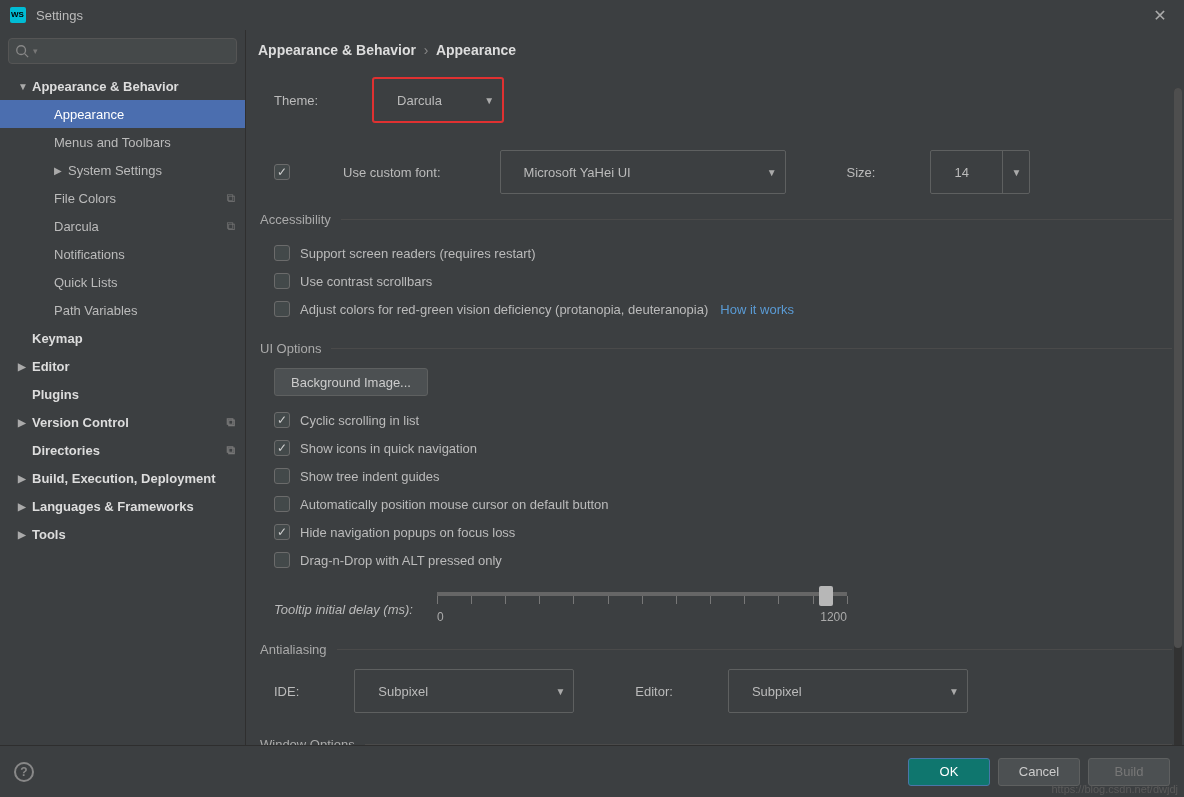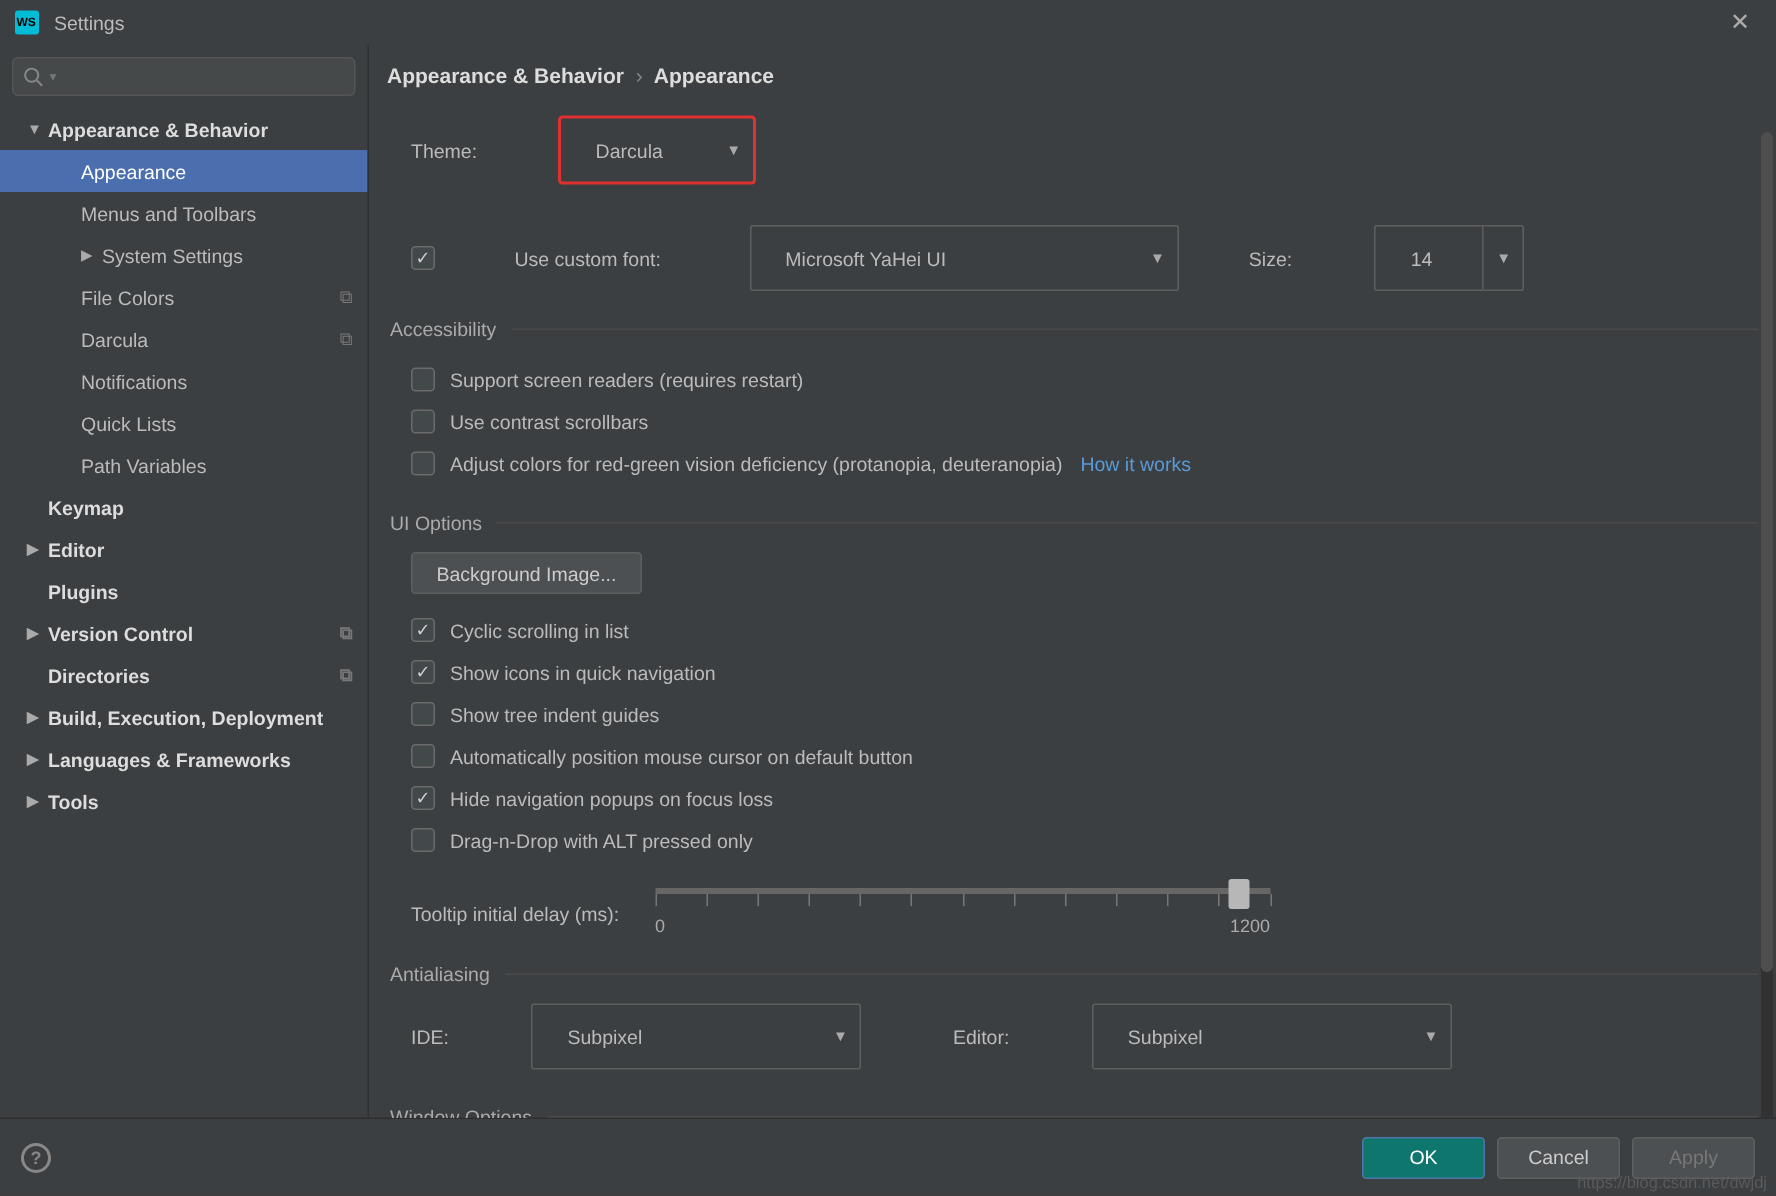--- a/index.html
+++ b/index.html
@@ -256,21 +256,21 @@
         </div>
       </div>
 
       <div class="row" style="margin-top:28px;">
         <div class="checkbox checked"></div>
         <span class="label" style="margin-right:16px;">Use custom font:</span>
         <div class="select" style="width:286px;">
           <span>Microsoft YaHei UI</span>
           <span class="chev">▼</span>
         </div>
-        <span class="label" style="margin-left:4px;text-align:center;">Size:</span>
+        <span class="label" style="margin-left:18px;text-align:center;">Size:</span>
         <div class="select" style="width:100px;">
           <span>14</span>
           <span class="sep-line"></span>
           <span class="chev">▼</span>
         </div>
       </div>
 
       <div class="section-header">
         <span>Accessibility</span>
           <div class="line"></div>
@@ -315,21 +315,21 @@
       <div class="check-row">
         <div class="checkbox checked"></div>
         <span>Hide navigation popups on focus loss</span>
       </div>
       <div class="check-row">
         <div class="checkbox"></div>
         <span>Drag-n-Drop with ALT pressed only</span>
       </div>
 
       <div class="slider-row" style="margin-top:10px;">
-        <span style="margin-top:18px;">Tooltip initial delay (ms):</span>
+        <span style="margin-top:18px;font-style:italic;">Tooltip initial delay (ms):</span>
         <div class="slider-wrap">
           <div class="slider-track">
             <div class="slider-tick" style="left:0%"></div>
             <div class="slider-tick" style="left:8.3%"></div>
             <div class="slider-tick" style="left:16.6%"></div>
             <div class="slider-tick" style="left:25%"></div>
             <div class="slider-tick" style="left:33.3%"></div>
             <div class="slider-tick" style="left:41.6%"></div>
             <div class="slider-tick" style="left:50%"></div>
             <div class="slider-tick" style="left:58.3%"></div>
@@ -374,16 +374,16 @@
       <div class="thumb"></div>
     </div>
   </div>
 </div>
 
 <div class="footer">
   <div class="help">?</div>
   <div class="spacer"></div>
   <div class="fbtn primary">OK</div>
   <div class="fbtn">Cancel</div>
-  <div class="fbtn disabled">Apply</div>
+  <div class="fbtn disabled">Build</div>
 </div>
 
 <div class="watermark">https://blog.csdn.net/dwjdj</div>
 
 </body></html>

